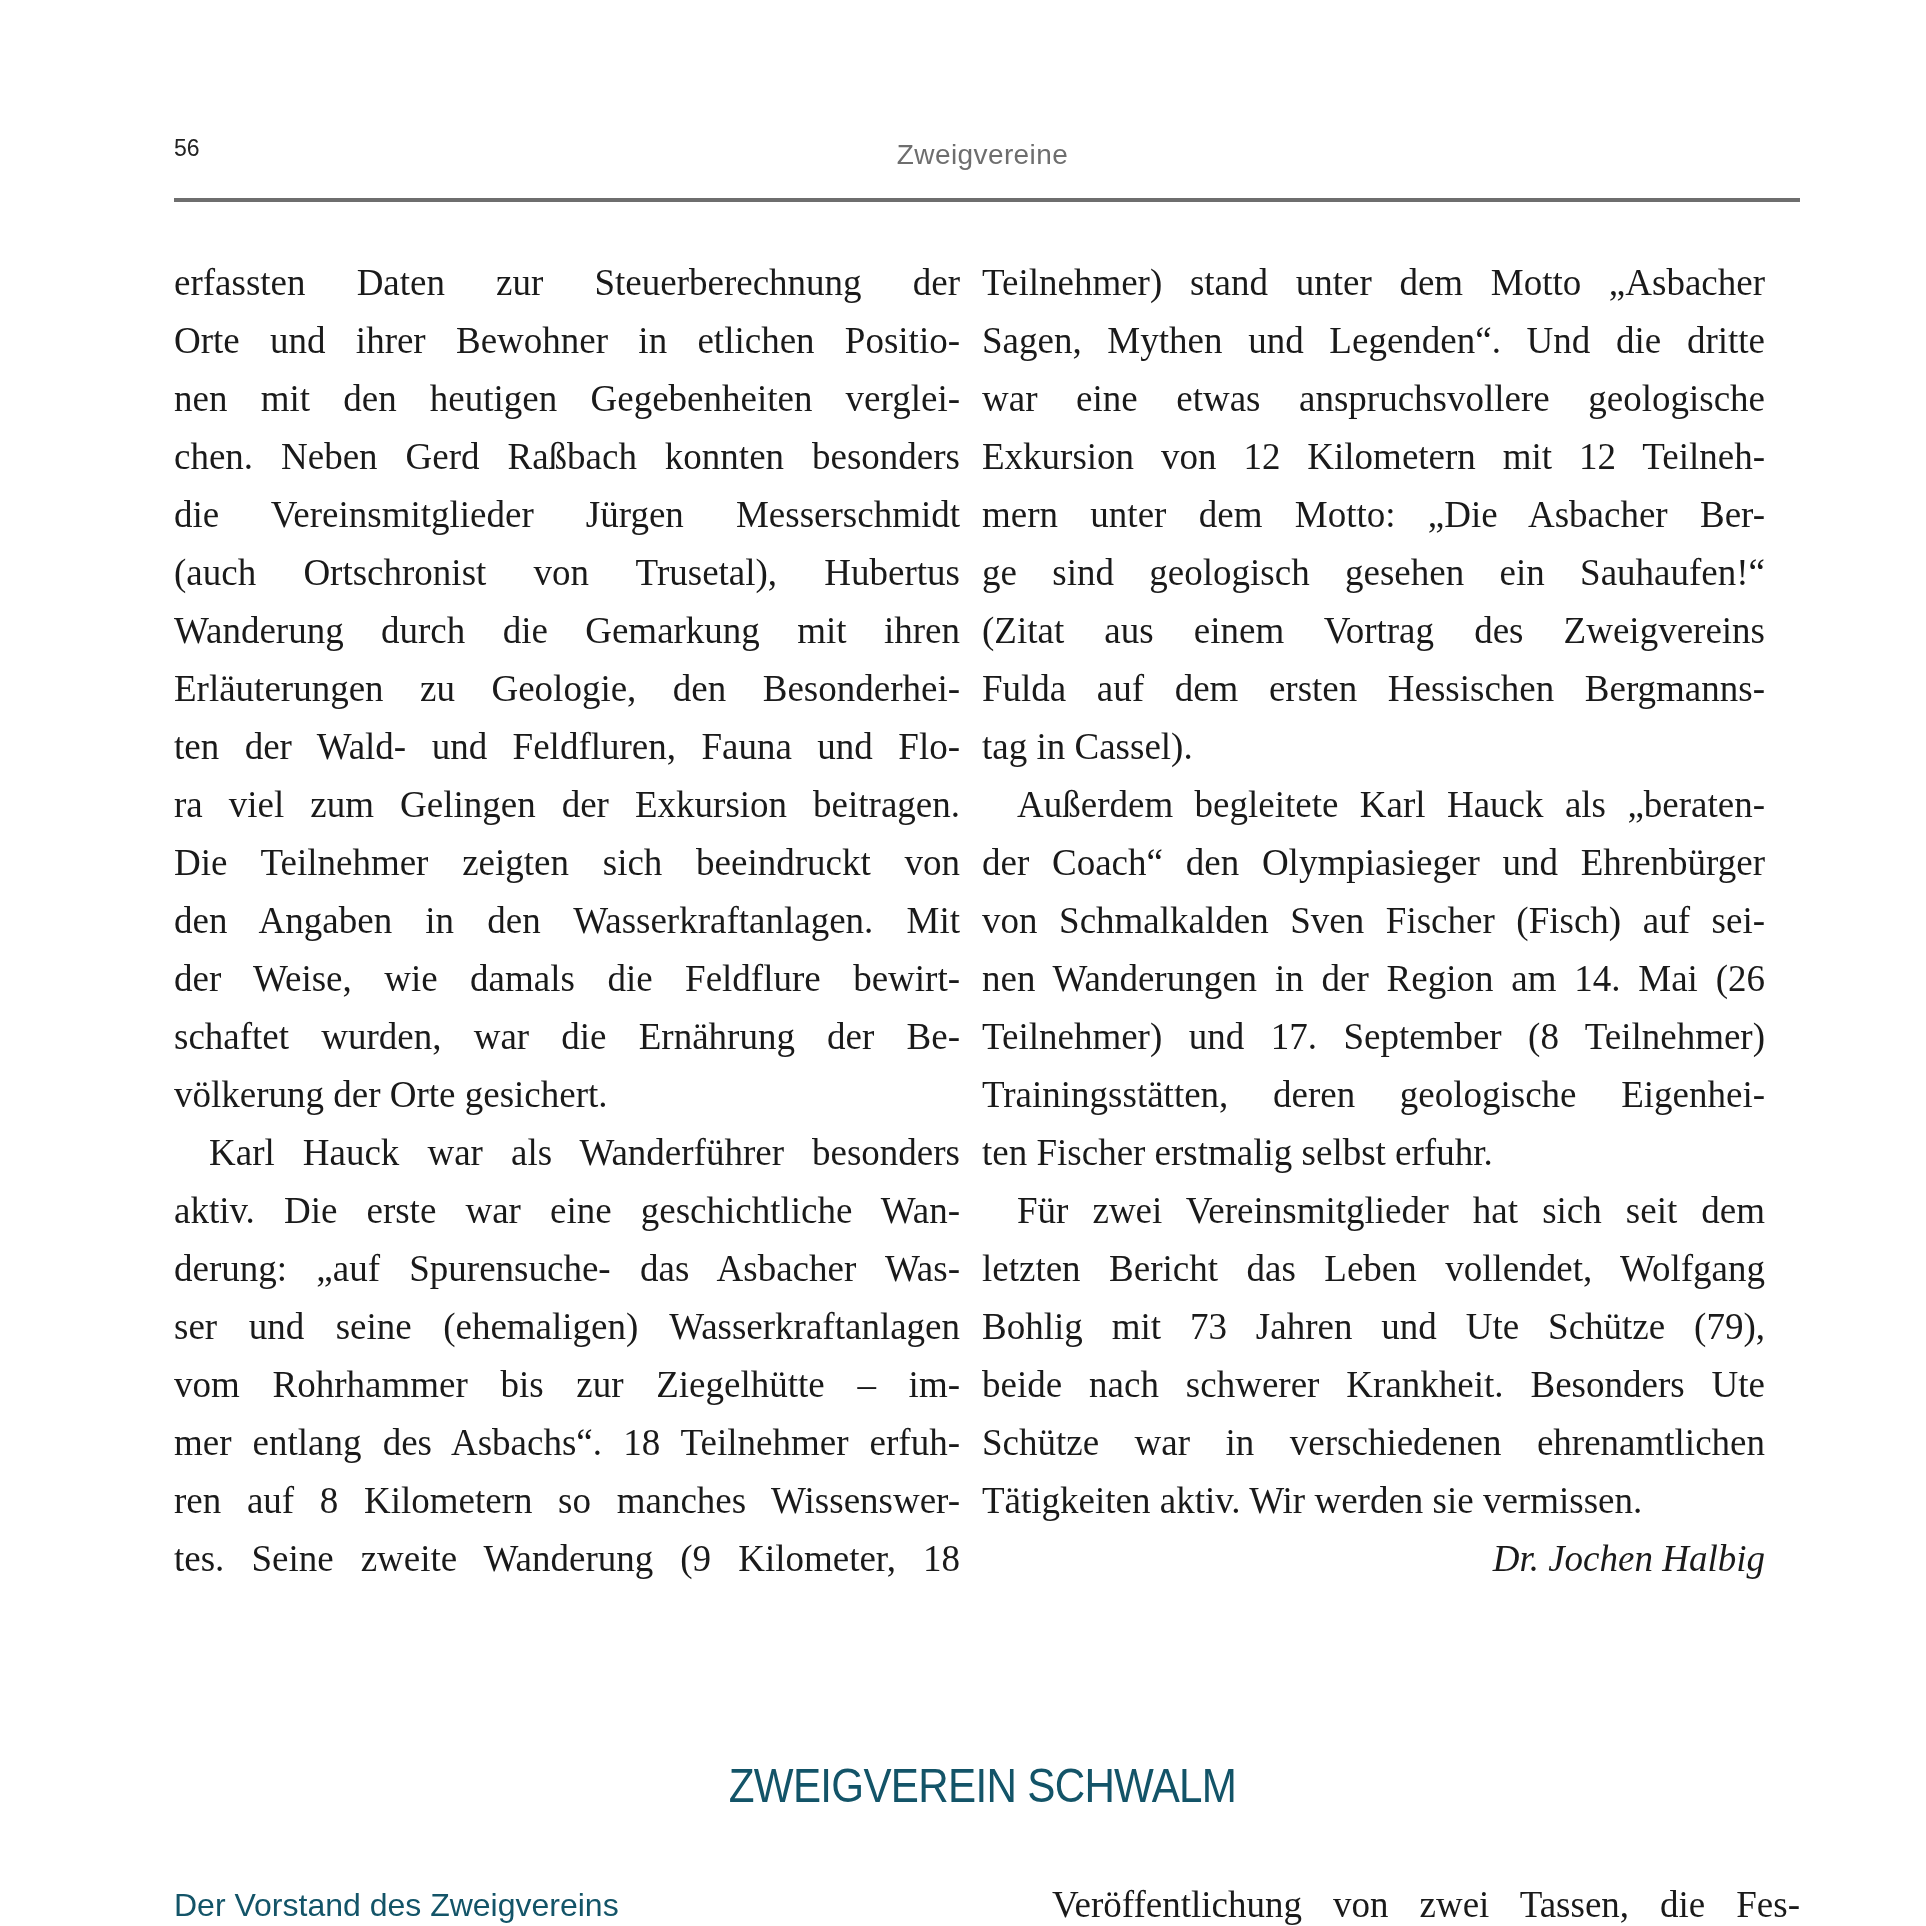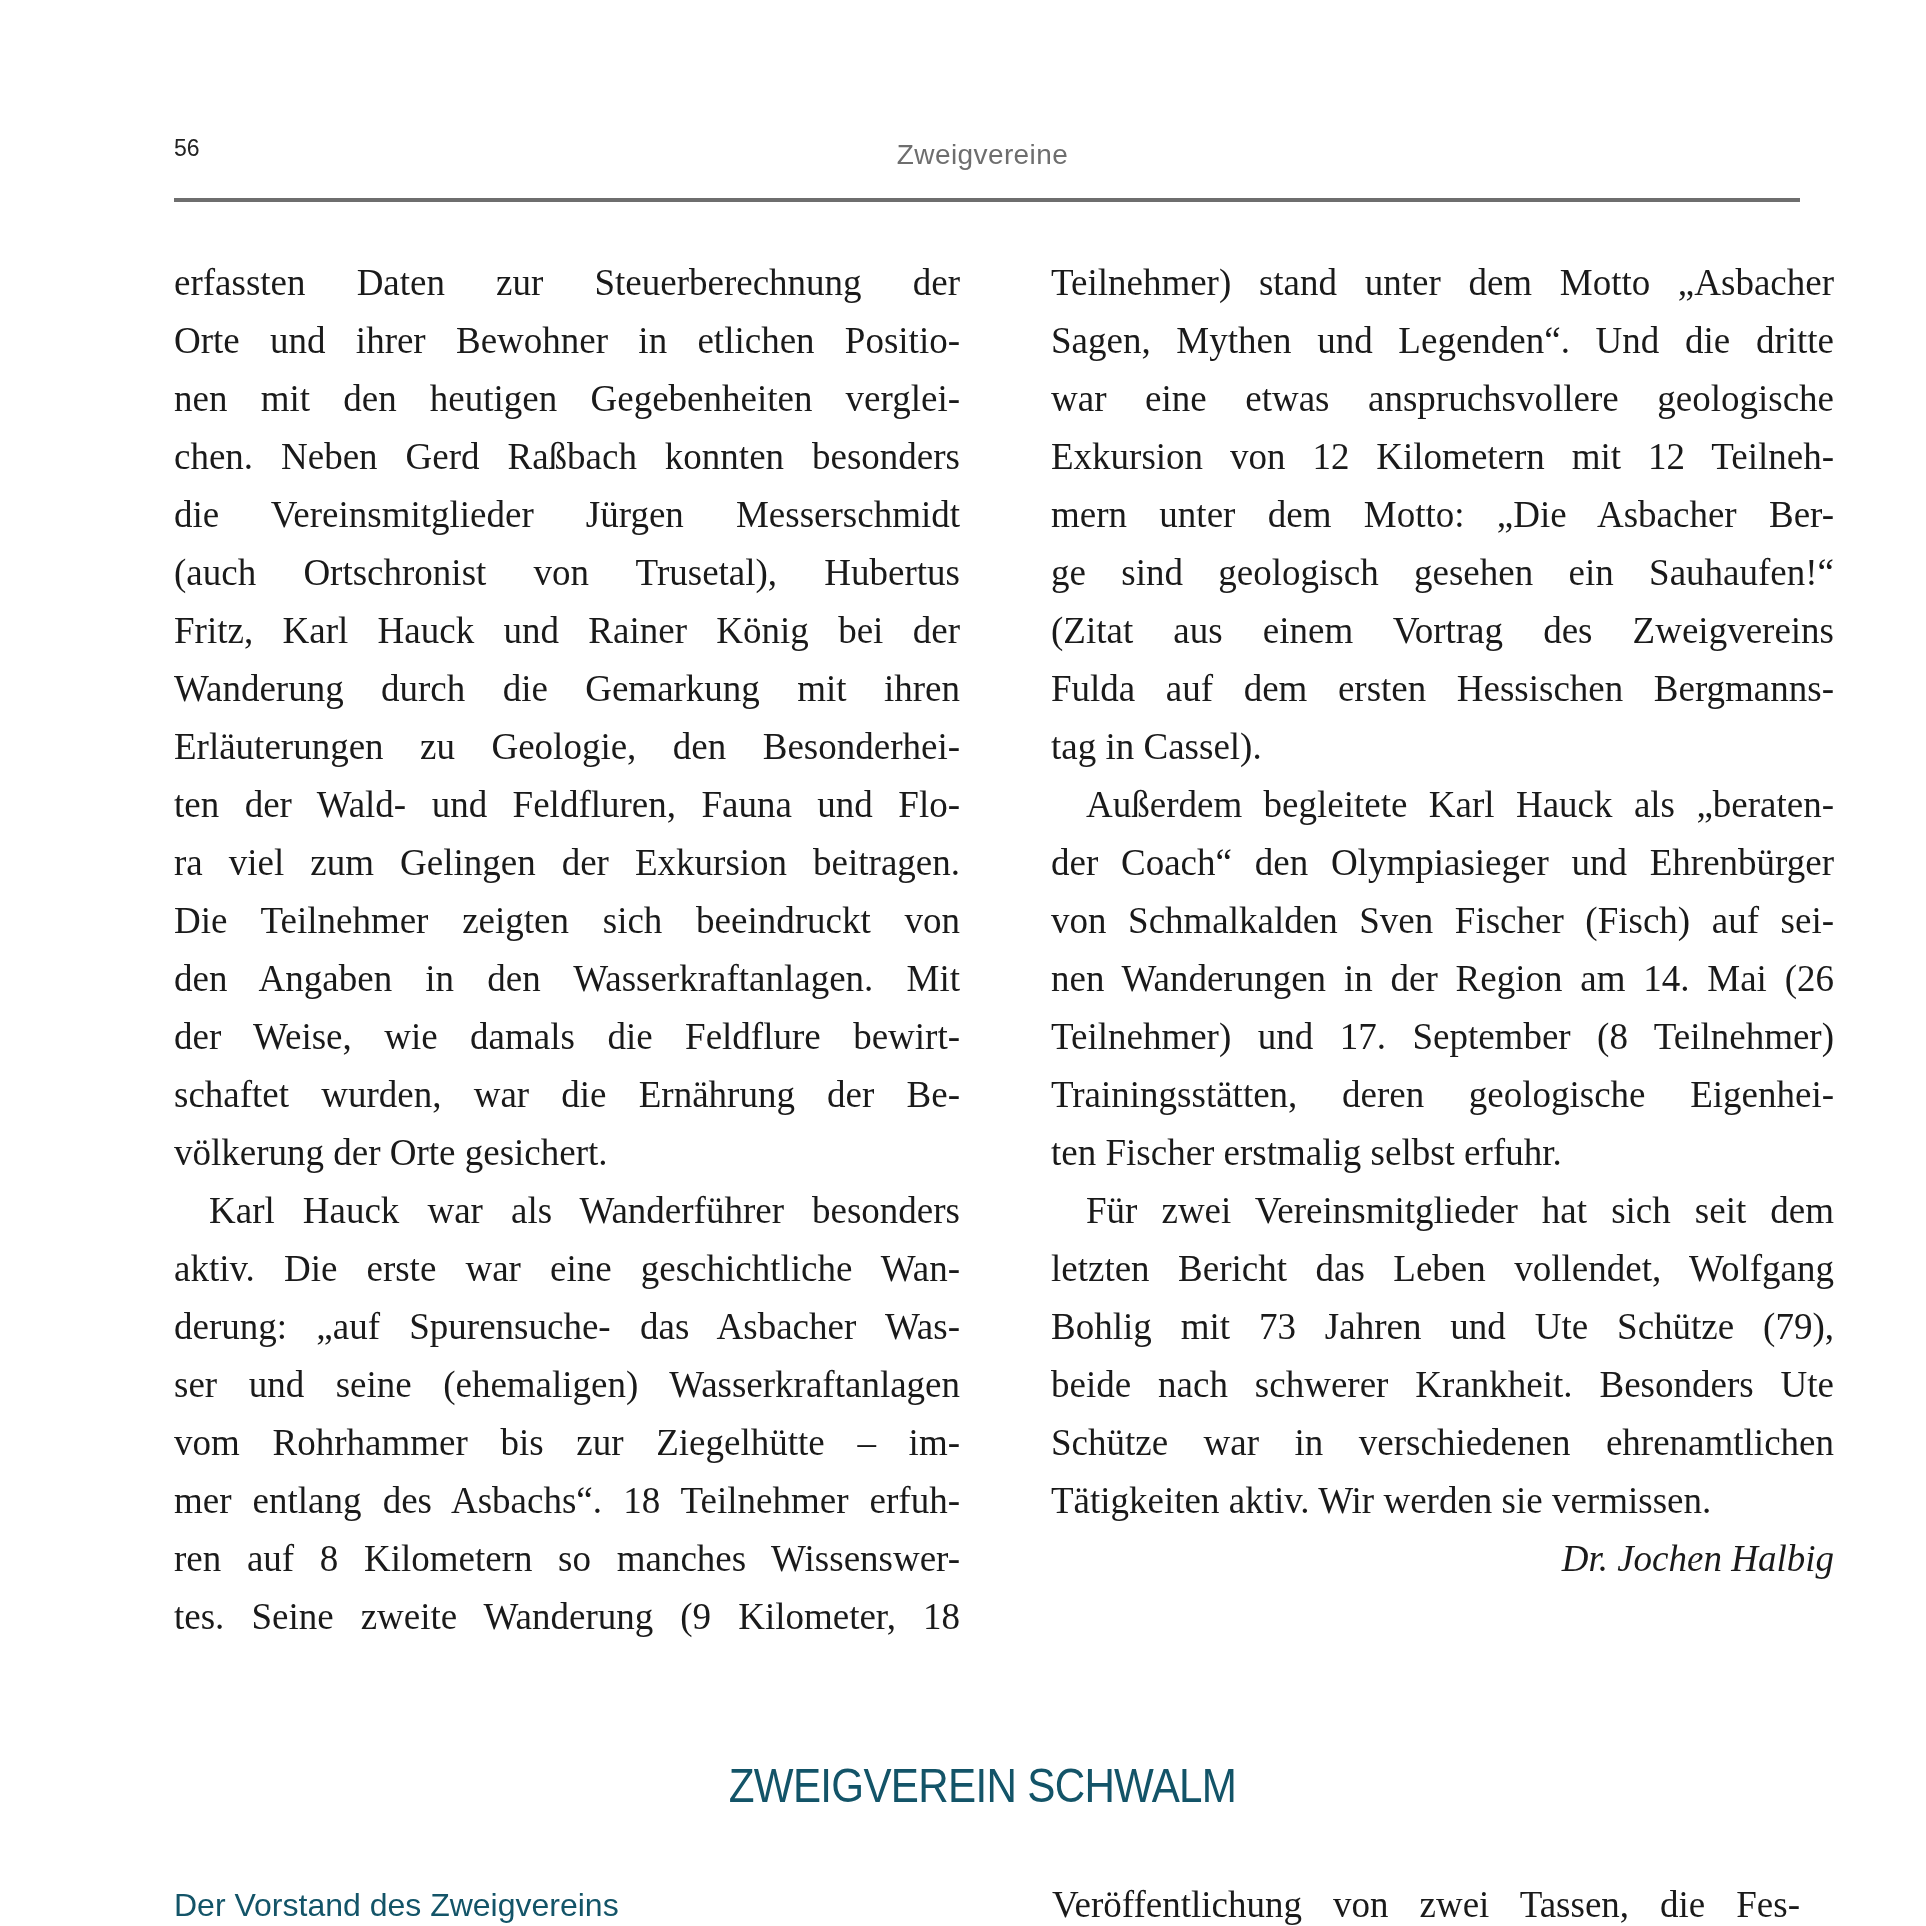--- a/index.html
+++ b/index.html
@@ -6,41 +6,40 @@
   body { width:1965px; height:2774px; position:relative; overflow:hidden; }
   .page-number { position:absolute; left:174px; top:135px; font-family:"Liberation Sans", sans-serif; font-size:23px; color:#222; }
   .running-head { position:absolute; left:0; width:1965px; top:139px; text-align:center; font-family:"Liberation Sans", sans-serif; font-size:28px; color:#6e6e6e; letter-spacing:0.4px; }
   .header-rule { position:absolute; left:174px; width:1626px; top:198px; height:3.5px; background:#6e6e6e; }
   .col { position:absolute; font-family:"Liberation Serif", serif; font-size:37px; line-height:58px; color:#1a1a1a; }
   .col .line { display:block; white-space:nowrap; text-align:justify; text-align-last:justify; height:58px; }
   .col .line.last { text-align-last:left; }
   .col .line.indent { padding-left:35px; }
   .col .line.right { text-align:right; text-align-last:right; font-style:italic; }
   .col-left-top { left:174px; width:786px; top:254px; }
-  .col-right-top { left:1051px; width:783px; top:254px; }
+  .col-right-top { left:982px; width:783px; top:254px; }
   .section-heading { position:absolute; left:0; width:1965px; top:1757px; text-align:center; font-family:"Liberation Sans", sans-serif; font-size:49px; color:#135468; letter-spacing:-0.8px; transform:scaleX(0.86); }
   .subheading { display:block; font-family:"Liberation Sans", sans-serif; font-size:32px; color:#135468; height:58px; line-height:58px; }
   .col-left-bottom { left:174px; width:786px; top:1876px; }
   .col-right-bottom { left:1017px; width:783px; top:1876px; }
 </style>
 </head>
 <body>
 
 <div class="page-number">56</div>
 <div class="running-head">Zweigvereine</div>
 <div class="header-rule"></div>
 
 <div class="col col-left-top">
     <span class="line">erfassten Daten zur Steuerberechnung der</span>
     <span class="line">Orte und ihrer Bewohner in etlichen Positio-</span>
     <span class="line">nen mit den heutigen Gegebenheiten verglei-</span>
     <span class="line">chen. Neben Gerd Raßbach konnten besonders</span>
     <span class="line">die Vereinsmitglieder Jürgen Messerschmidt</span>
     <span class="line">(auch Ortschronist von Trusetal), Hubertus</span>
-    <span class="line">Fritz, Karl Hauck und Rainer König bei der</span>
     <span class="line">Wanderung durch die Gemarkung mit ihren</span>
     <span class="line">Erläuterungen zu Geologie, den Besonderhei-</span>
     <span class="line">ten der Wald- und Feldfluren, Fauna und Flo-</span>
     <span class="line">ra viel zum Gelingen der Exkursion beitragen.</span>
     <span class="line">Die Teilnehmer zeigten sich beeindruckt von</span>
     <span class="line">den Angaben in den Wasserkraftanlagen. Mit</span>
     <span class="line">der Weise, wie damals die Feldflure bewirt-</span>
     <span class="line">schaftet wurden, war die Ernährung der Be-</span>
     <span class="line last">völkerung der Orte gesichert.</span>
     <span class="line indent">Karl Hauck war als Wanderführer besonders</span>

